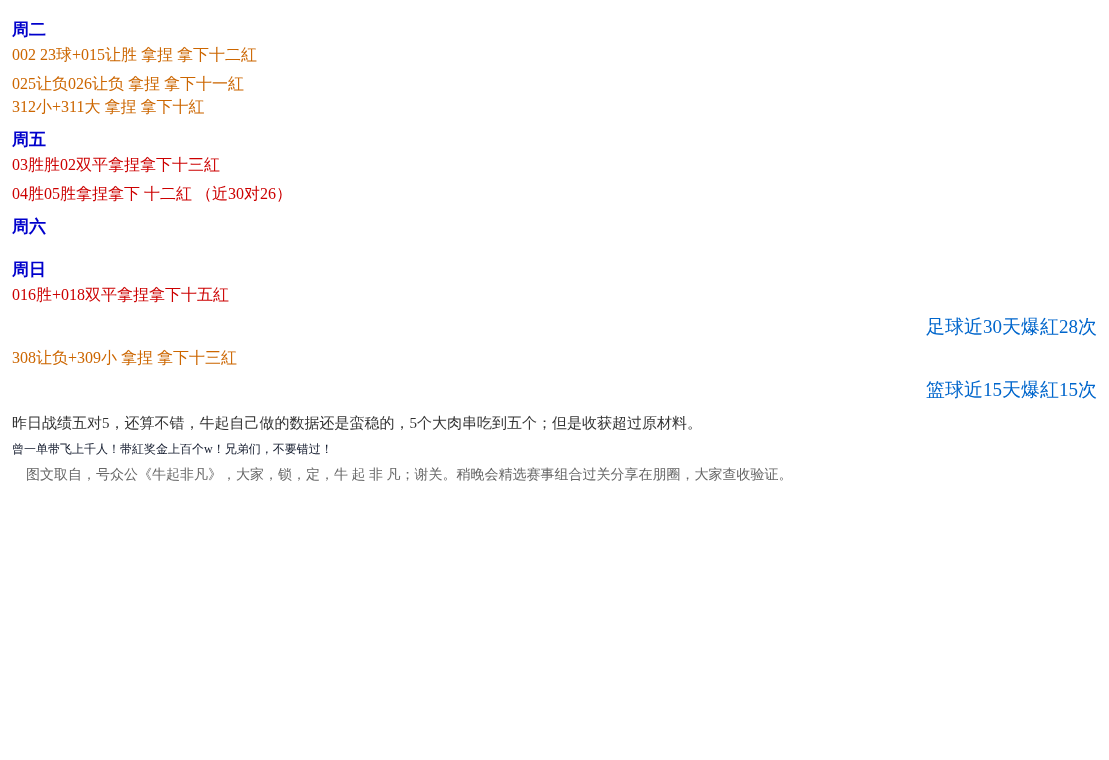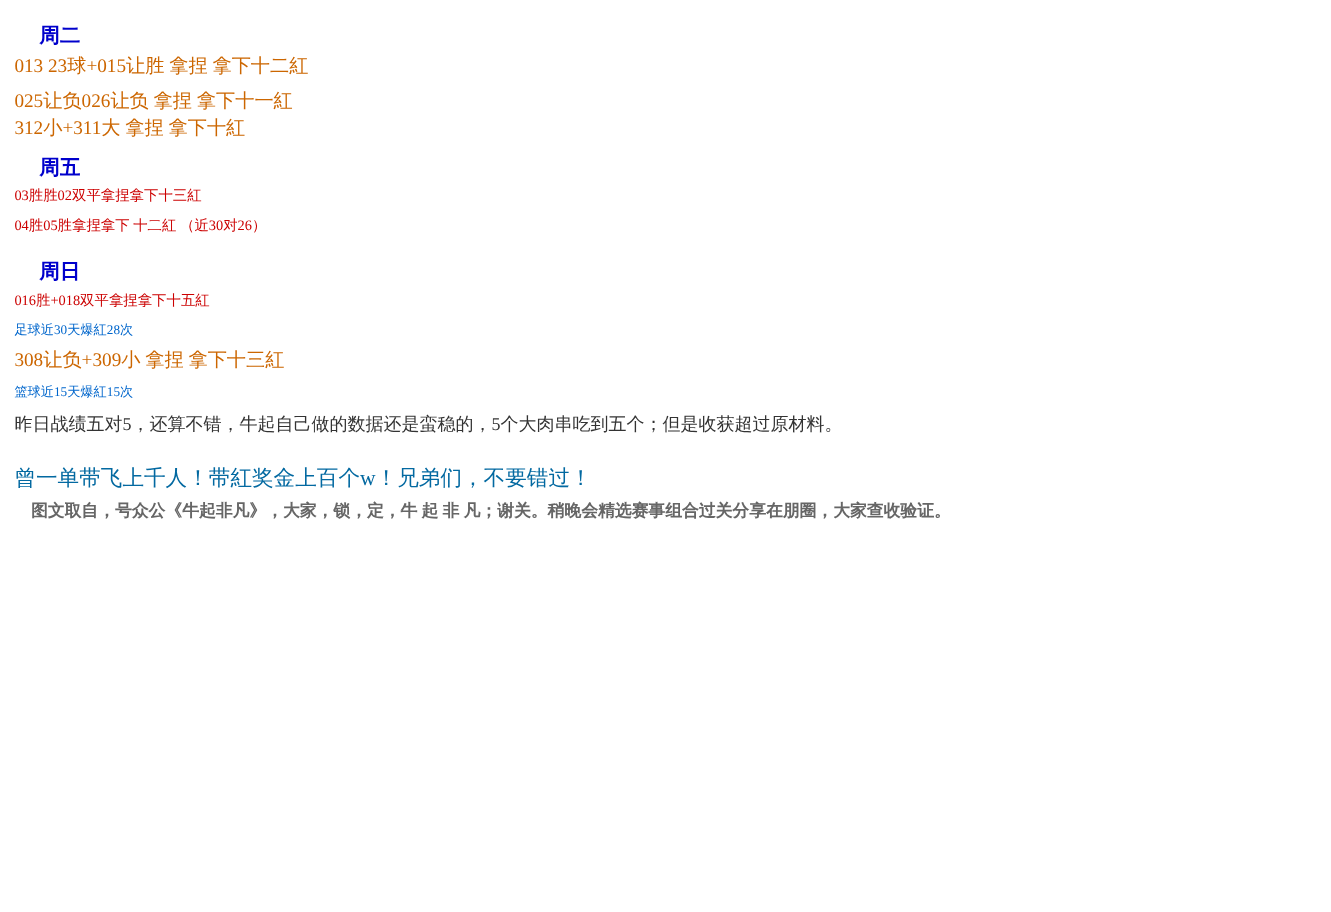--- a/index.html
+++ b/index.html
@@ -15,84 +15,84 @@
       padding: 8px 12px;
       width: 1109px;
       min-height: 760px;
     }
     .section-day {
       color: #0000cc;
       font-size: 17px;
       font-weight: bold;
       margin-top: 10px;
       margin-bottom: 4px;
-      margin-left: 21px;
     }
     .line-orange {
       color: #cc6600;
       font-size: 16px;
       margin-bottom: 2px;
     }
     .line-blue {
       color: #0066cc;
-      font-size: 11px;
+      font-size: 19px;
       margin-bottom: 2px;
+      text-align: right;
     }
     .line-red {
       color: #cc0000;
-      font-size: 12px;
+      font-size: 16px;
       margin-bottom: 2px;
     }
     .spacer {
       height: 6px;
     }
     .info-text {
       font-size: 15px;
       color: #333333;
       line-height: 1.6;
       margin-top: 6px;
     }
     .highlight-line {
-      color: #0369a1;
-      font-size: 18px;
-      margin-top: 20px;
+      color: #0f172a;
+      font-size: 12px;
+      margin-top: 6px;
       margin-bottom: 4px;
     }
     .footer-text {
       color: #666666;
       font-size: 14px;
       margin-top: 6px;
       line-height: 1.6;
-      font-weight: bold;
     }
   </style>
 </head>
 <body>
 
 <div>
 
   <div>
     <div class="section-day">周二</div>
-    <div class="line-orange">013  23球+015让胜  拿捏  拿下十二紅</div>
+    <div class="line-orange">002  23球+015让胜  拿捏  拿下十二紅</div>
     <div class="spacer"></div>
     <div class="line-orange">025让负026让负  拿捏  拿下十一紅</div>
   </div>
 
   <div>
     <div class="line-orange">312小+311大  拿捏  拿下十紅</div>
   </div>
 
   <div>
     <div class="section-day">周五</div>
     <div class="line-red">03胜胜02双平拿捏拿下十三紅</div>
     <div class="spacer"></div>
     <div class="line-red">04胜05胜拿捏拿下  十二紅  （近30对26）</div>
   </div>
 
   <div>
+    <div class="section-day">周六</div>
     <div class="spacer"></div>
   </div>
 
   <div>
     <div class="section-day">周日</div>
     <div class="line-red">016胜+018双平拿捏拿下十五紅</div>
     <div class="spacer"></div>
     <div class="line-blue">足球近30天爆紅28次</div>
     <div class="spacer"></div>
     <div class="line-orange">308让负+309小  拿捏  拿下十三紅</div>

